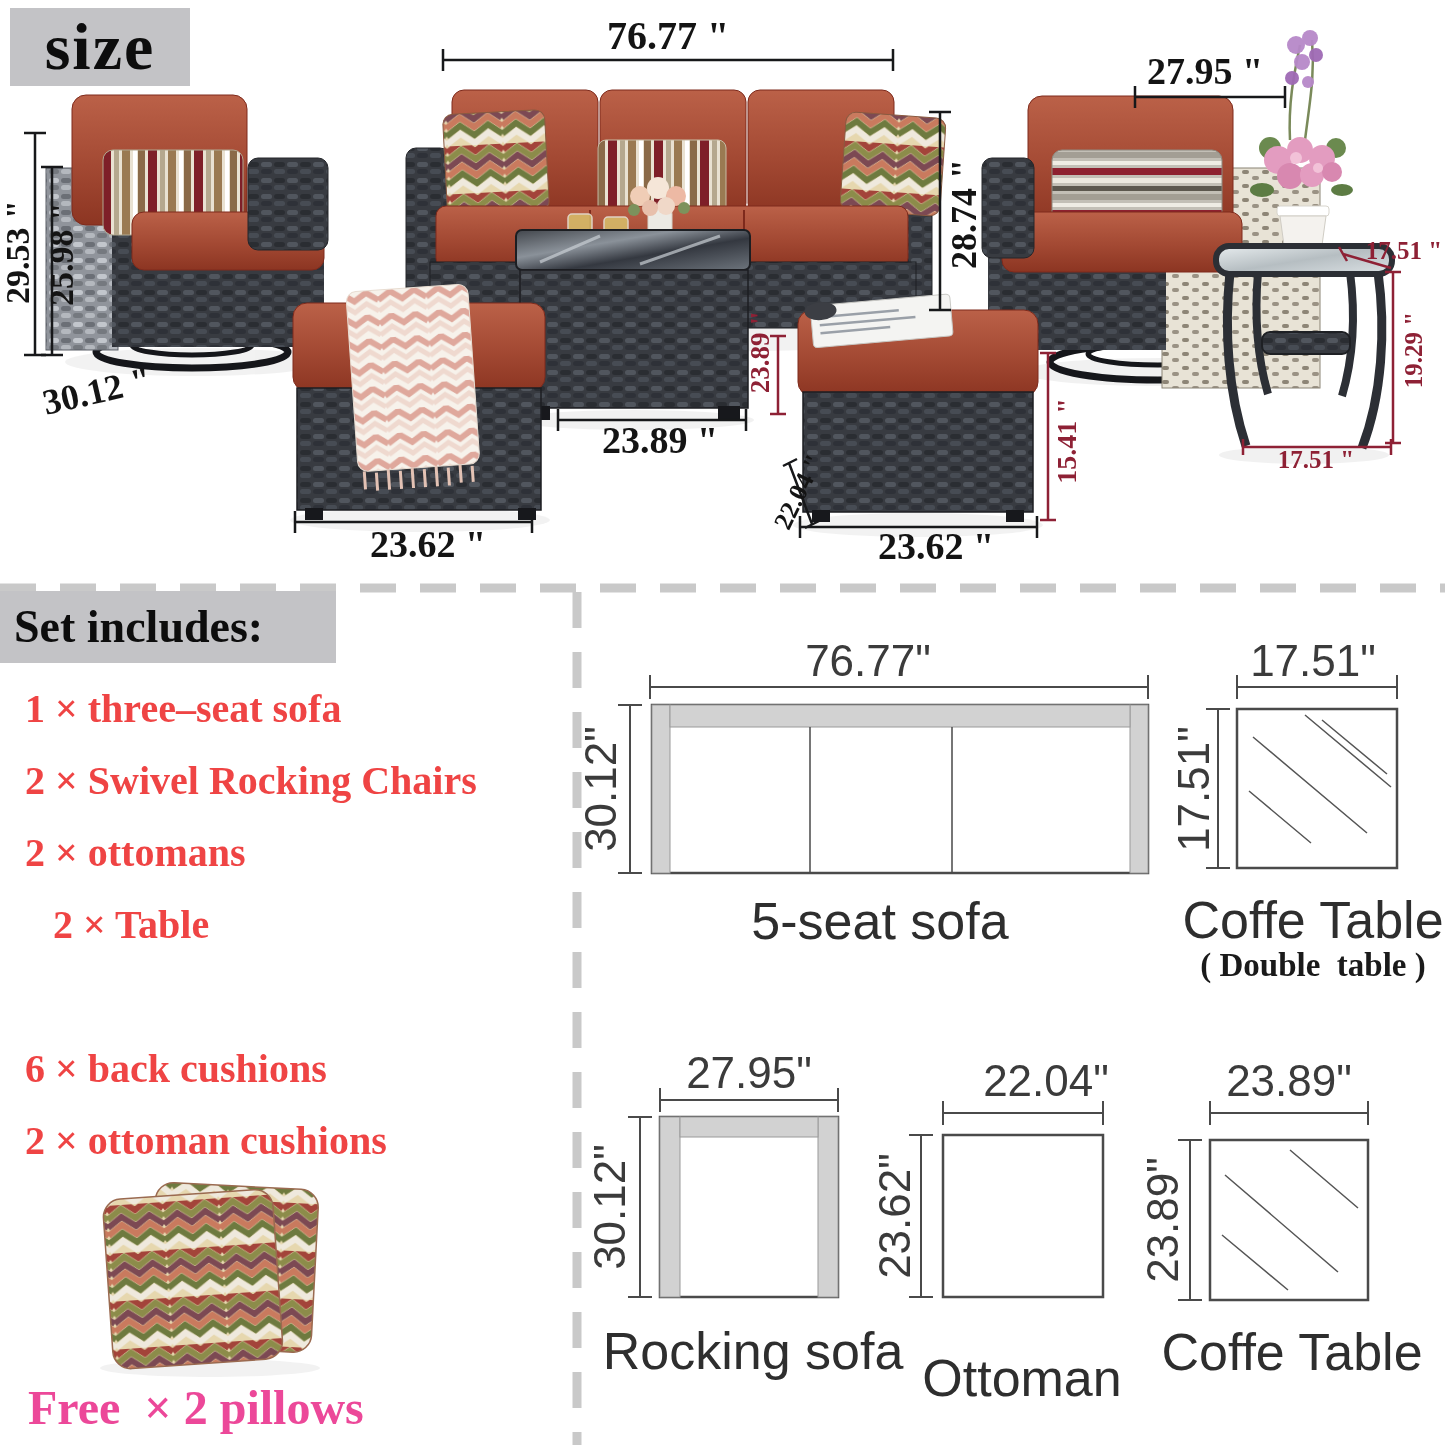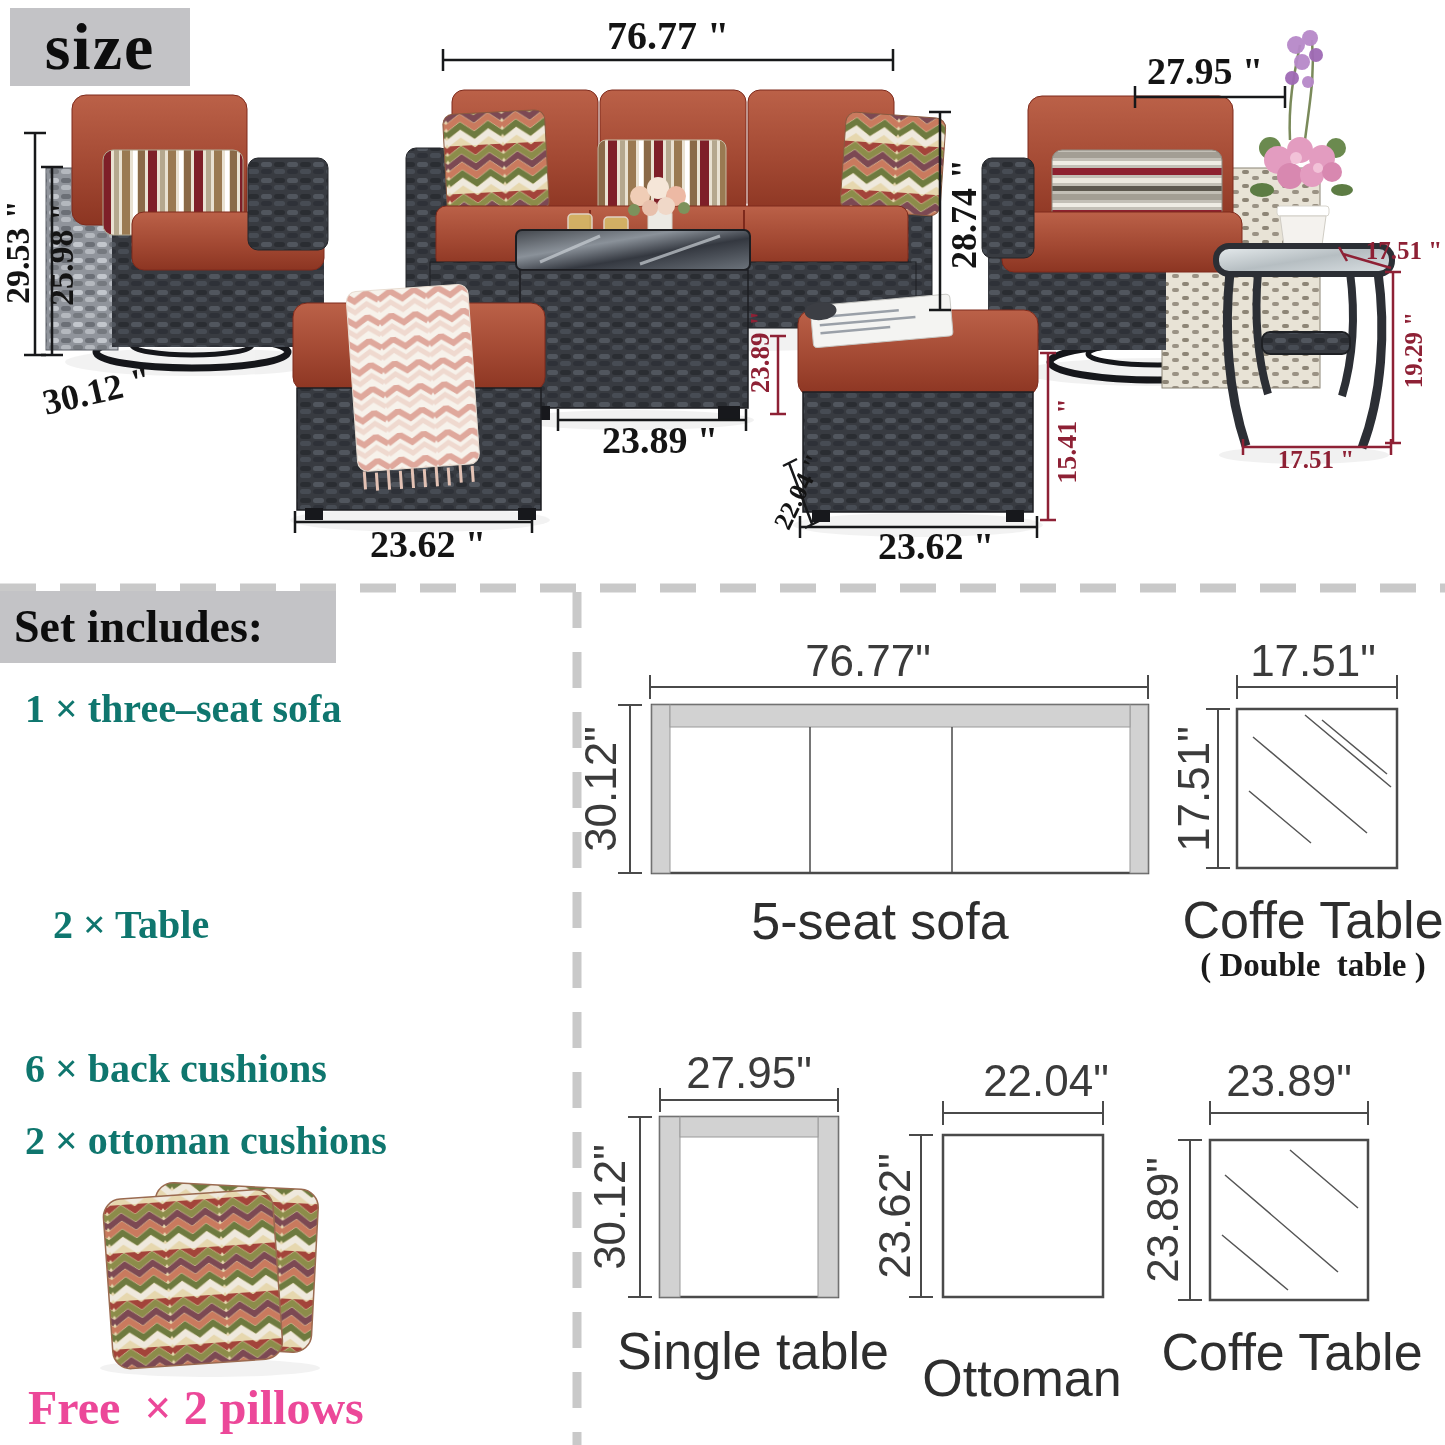--- a/index.html
+++ b/index.html
@@ -10,21 +10,21 @@
   
   .pdim{position:absolute;z-index:5;font-family:"Liberation Serif",serif;font-weight:700;
         color:#141414;white-space:nowrap;transform:translate(-50%,-50%);line-height:1;}
   .pdim.r90{transform:translate(-50%,-50%) rotate(-90deg);}
   .maroon{color:#8e2135;}
   
   .badge{position:absolute;z-index:6;background:#c3c3c6;display:flex;align-items:center;}
   .badge span{font-family:"Liberation Serif",serif;font-weight:700;color:#0d0d0d;line-height:1;}
   
   .inc-item{position:absolute;z-index:5;font-family:"Liberation Serif",serif;font-weight:700;
-            font-size:40px;color:#0f766e;white-space:nowrap;line-height:1.05;text-align:right;}
+            font-size:40px;color:#ef4444;white-space:nowrap;line-height:1.05;text-align:right;}
   .free-note{position:absolute;z-index:5;font-family:"Liberation Serif",serif;font-weight:700;
              font-size:48px;color:#ec4899;white-space:pre;}
   
   .ddim{position:absolute;z-index:5;font-family:"Liberation Sans",sans-serif;font-weight:400;
         font-size:44px;color:#3b3b3b;white-space:nowrap;transform:translate(-50%,-50%);line-height:1;}
   .ddim.r90{transform:translate(-50%,-50%) rotate(-90deg);}
   .dlabel{position:absolute;z-index:5;font-family:"Liberation Sans",sans-serif;font-weight:400;
           font-size:52px;color:#2e2e2e;white-space:nowrap;transform:translate(-50%,-50%);line-height:1;}
   .dsub{position:absolute;z-index:5;font-family:"Liberation Serif",serif;font-weight:700;
         font-size:33px;color:#1a1a1a;white-space:pre;transform:translate(-50%,-50%);line-height:1;}
@@ -333,37 +333,39 @@
   <span class="pdim" style="left:660px;top:440px;font-size:38px;">23.89 "</span>
   <span class="pdim" style="left:428px;top:544px;font-size:38px;">23.62 "</span>
   <span class="pdim" style="left:799px;top:492px;font-size:26px;transform:translate(-50%,-50%) rotate(-64deg);">22.04 "</span>
   <span class="pdim r90 maroon" style="left:1067px;top:441px;font-size:28px;">15.41 "</span>
   <span class="pdim" style="left:936px;top:546px;font-size:38px;">23.62 "</span>
   <span class="pdim maroon" style="left:1404px;top:250px;font-size:25px;">17.51 "</span>
   <span class="pdim r90 maroon" style="left:1413px;top:350px;font-size:25px;">19.29 "</span>
   <span class="pdim maroon" style="left:1316px;top:459px;font-size:25px;">17.51 "</span>
 
   <span class="inc-item" style="left:25px;top:688px;">1 × three–seat sofa</span>
+  <span class="inc-item" style="left:25px;top:760px;">2 × Swivel Rocking Chairs</span>
+  <span class="inc-item" style="left:25px;top:832px;">2 × ottomans</span>
   <span class="inc-item" style="left:25px;top:904px;margin-left:28px;">2 × Table</span>
   <span class="inc-item" style="left:25px;top:1048px;">6 × back cushions</span>
   <span class="inc-item" style="left:25px;top:1120px;">2 × ottoman cushions</span>
   <span class="free-note" style="left:28px;top:1380px;">Free  × 2 pillows</span>
 
   <span class="ddim" style="left:868px;top:661px;">76.77"</span>
   <span class="ddim r90" style="left:601px;top:789px;">30.12"</span>
   <span class="dlabel" style="left:880px;top:921px;">5-seat sofa</span>
 
   <span class="ddim" style="left:1313px;top:661px;">17.51"</span>
   <span class="ddim r90" style="left:1194px;top:789px;">17.51"</span>
   <span class="dlabel" style="left:1313px;top:920px;">Coffe Table</span>
   <span class="dsub" style="left:1313px;top:965px;">( Double  table )</span>
 
   <span class="ddim" style="left:749px;top:1073px;">27.95"</span>
   <span class="ddim r90" style="left:610px;top:1207px;">30.12"</span>
-  <span class="dlabel" style="left:753px;top:1351px;">Single table</span>
+  <span class="dlabel" style="left:753px;top:1351px;">Rocking sofa</span>
 
   <span class="ddim" style="left:1046px;top:1081px;">22.04"</span>
   <span class="ddim r90" style="left:895px;top:1216px;">23.62"</span>
   <span class="dlabel" style="left:1022px;top:1378px;text-align:right;">Ottoman</span>
 
   <span class="ddim" style="left:1289px;top:1081px;">23.89"</span>
   <span class="ddim r90" style="left:1163px;top:1220px;">23.89"</span>
   <span class="dlabel" style="left:1292px;top:1352px;">Coffe Table</span>
 
 </div>

